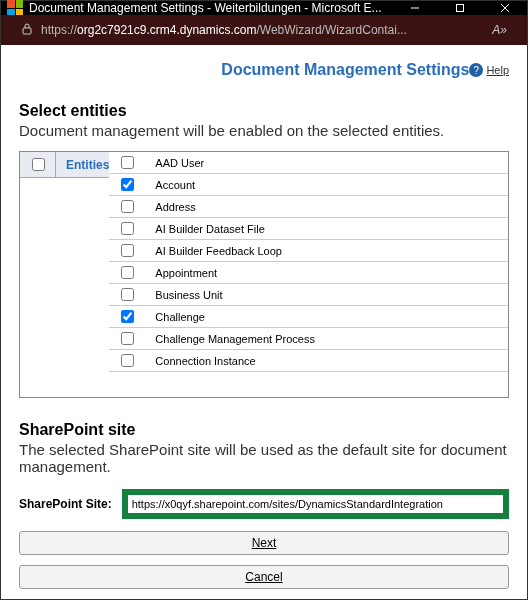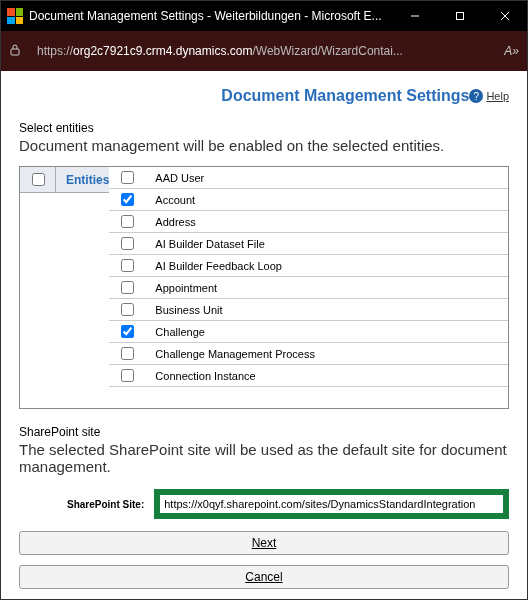--- a/index.html
+++ b/index.html
@@ -15,21 +15,21 @@
   width: 528px;
   height: 600px;
   background: #fff;
   border: 1px solid #333;
   display: flex;
   flex-direction: column;
 }
 .titlebar {
   background: #000;
   color: #fff;
-  height: 30px;
+  height: 14px;
   display: flex;
   align-items: center;
   font-size: 12px;
 }
 .titlebar .app-icon {
   width: 16px;
   height: 16px;
   margin: 0 6px;
   display: grid;
   grid-template-columns: 1fr 1fr;
@@ -46,26 +46,26 @@
   height: 30px;
   display: flex;
   align-items: center;
   justify-content: center;
   font-size: 12px;
   color: #fff;
 }
 .addressbar {
   background: #3b1212;
   color: #bbb;
-  height: 40px;
-  display: flex;
-  align-items: center;
-  font-size: 12px;
-  padding: 0 8px;
-  gap: 16px;
+  height: 30px;
+  display: flex;
+  align-items: center;
+  font-size: 12px;
+  padding: 0 20px;
+  gap: 8px;
 }
 .addressbar .lock { font-size: 12px; color: #ccc; }
 .addressbar .url { flex: 1; white-space: nowrap; overflow: hidden; text-overflow: ellipsis; }
 .addressbar .url .dom { color: #fff; }
 .addressbar .reader { color: #ccc; font-size: 12px; font-style: italic; }
 .content {
   flex: 1;
   padding: 16px 18px 10px 18px;
   display: flex;
   flex-direction: column;
@@ -91,23 +91,23 @@
 .help-link .qicon {
   width: 14px; height: 14px;
   border-radius: 50%;
   background: #1f5fa7;
   color: #fff;
   font-size: 10px;
   display: flex; align-items: center; justify-content: center;
 }
 .help-link .txt { text-decoration: underline; }
 .section-head {
-  font-weight: 400;
-  font-size: 12px;
-  margin-top: 16px;
+  font-weight: 700;
+  font-size: 16px;
+  margin-top: 23px;
 }
 .section-desc {
   font-size: 15px;
   color: #333;
   margin-top: 2px;
 }
 .entities-box {
   border: 1px solid #888;
   margin-top: 12px;
   height: 250px;
@@ -162,21 +162,21 @@
 }
 input[type=checkbox] {
   width: 13px; height: 13px;
 }
 .sp-row {
   display: flex;
   align-items: center;
   gap: 10px;
   margin-top: 14px;
 }
-.sp-row label { font-size: 10px; font-weight: 600; margin-left: 48px; }
+.sp-row label { font-size: 12px; font-weight: 600; }
 .sp-row input[type=text] {
   flex: 1;
   font-size: 11px;
   padding: 3px 4px;
   border: 6px solid #15803d;
 }
 .footer {
   margin-top: auto;
   display: flex;
   justify-content: flex-end;

